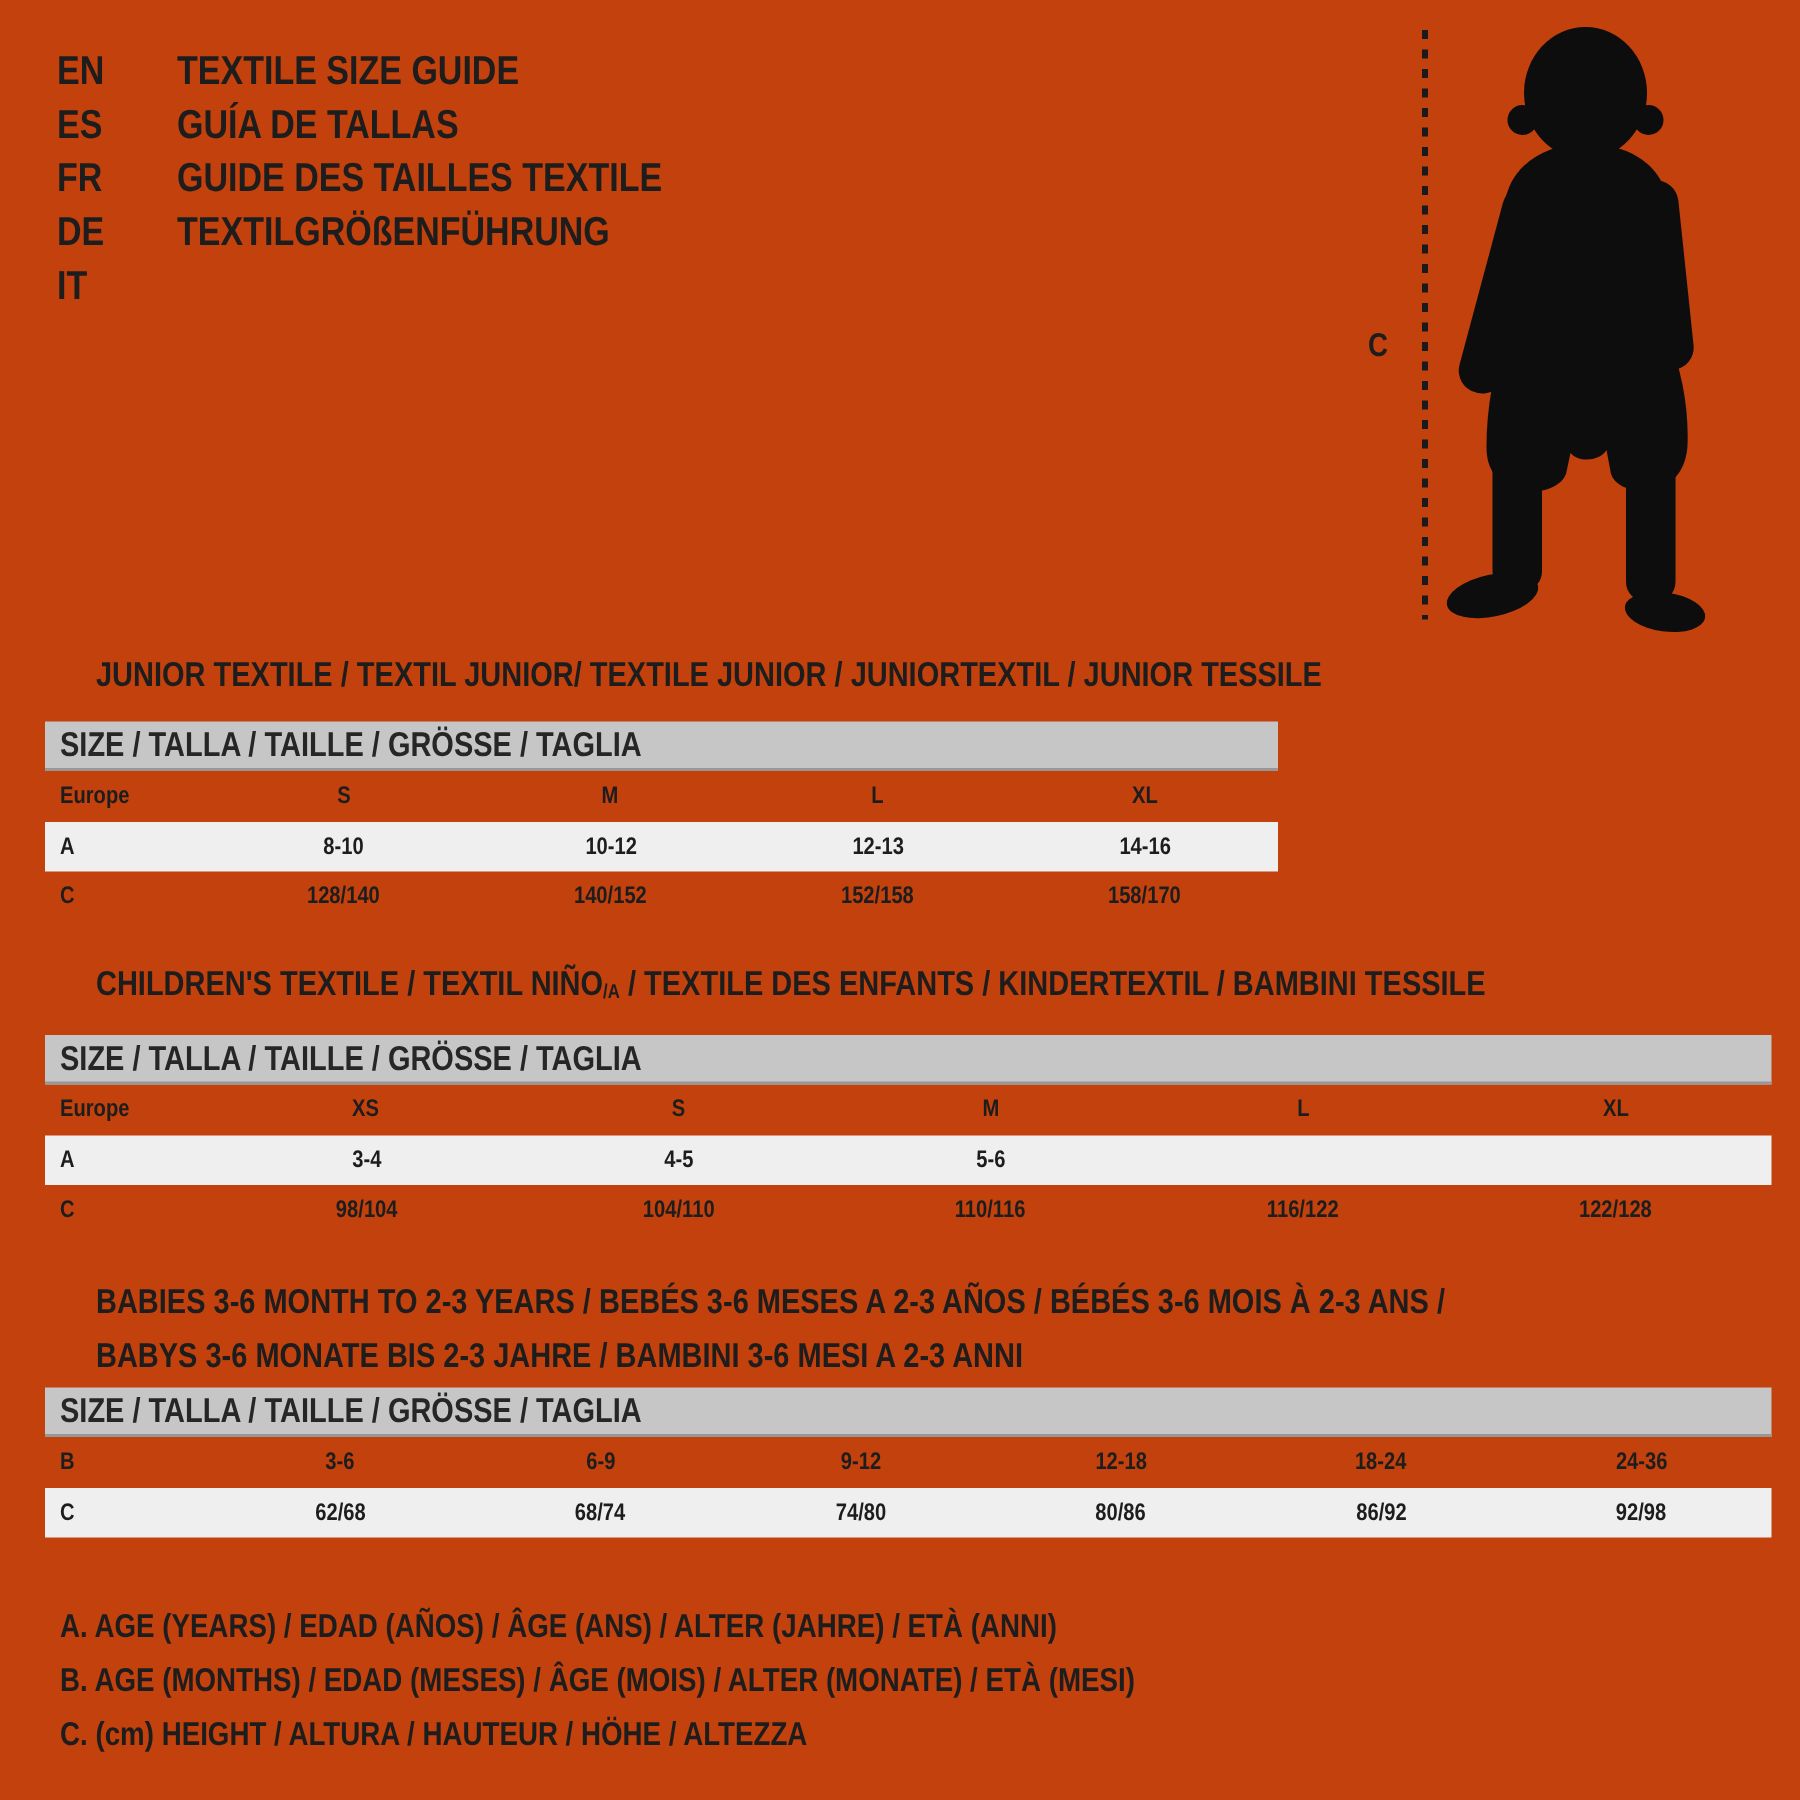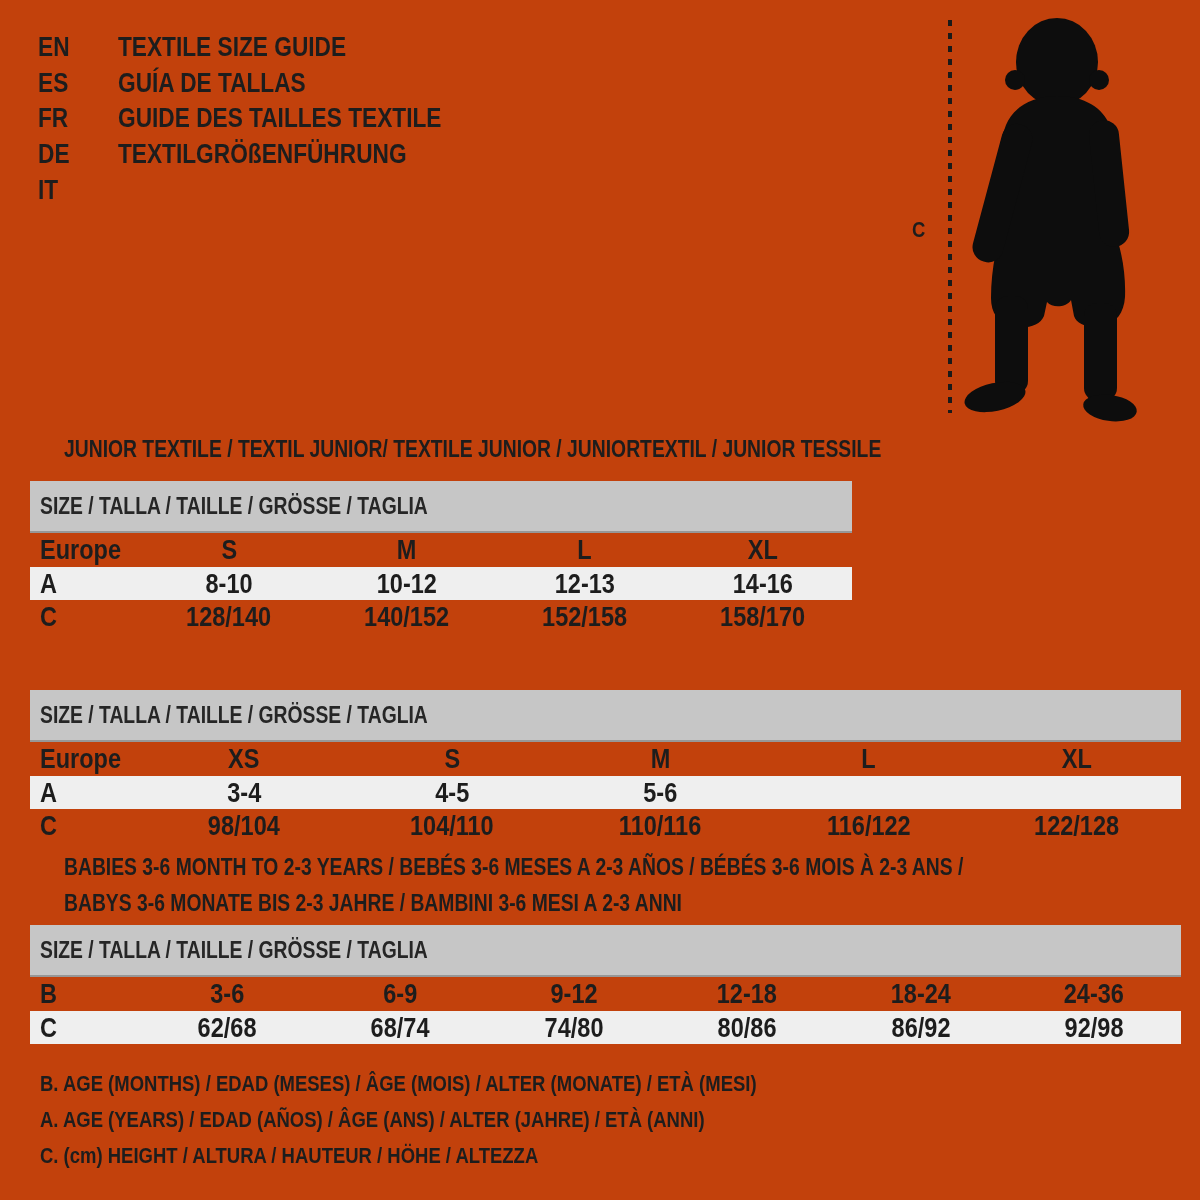--- a/index.html
+++ b/index.html
@@ -23,27 +23,27 @@
   .c-label { position:absolute; left:912px; top:216px; font-size:22px; line-height:28px; }
 
   
   .heading { position:absolute; left:40px; font-size:23px; line-height:28px;margin-left:24px; }
   .heading.multiline { line-height:36px; }
   .sub { font-size:0.58em; position:relative; top:0.18em; }
 
   
   .sg-table { position:absolute; left:30px; }
   .band {
-    height:52px; background:#c6c6c6; border-bottom:2px solid #979797;
+    height:33px; background:#c6c6c6; border-bottom:2px solid #979797;
     box-sizing:border-box; display:flex; align-items:center;
     padding-left:10px; font-size:23px; color:#262626;
   }
   .trow {
     display:grid; grid-template-columns:110px repeat(var(--n),1fr);
-    align-items:center; height:33px; font-size:28px;
+    align-items:center; height:33px; font-size:16px;
   }
   .trow .lbl { padding-left:10px; text-align:left; }
   .trow .cell { text-align:center; }
   .alt { background:#efefef; }
 
   
   .legend { position:absolute; left:40px; top:1066px; font-size:22px; }
   .legend-line { height:36px; display:flex; align-items:center; }
 </style>
 </head>
@@ -113,20 +113,23 @@
     </div>
     <div class="trow">
       <span class="lbl"><span class="cond">C</span></span>
       <span class="cell"><span class="cond">128/140</span></span>
       <span class="cell"><span class="cond">140/152</span></span>
       <span class="cell"><span class="cond">152/158</span></span>
       <span class="cell"><span class="cond">158/170</span></span>
     </div>
   </div>
 
+  <div class="heading" style="top:641px">
+    <span class="cond"><span>CHILDREN'S TEXTILE / TEXTIL NIÑO</span><span class="sub">/A</span><span> / TEXTILE DES ENFANTS / KINDERTEXTIL / BAMBINI TESSILE</span></span>
+  </div>
   <div class="sg-table" style="top:690px; width:1151px; --n:5">
     <div class="band">
       <span class="cond">SIZE / TALLA / TAILLE / GRÖSSE / TAGLIA</span>
     </div>
     <div class="trow" style="height:34px">
       <span class="lbl"><span class="cond">Europe</span></span>
       <span class="cell"><span class="cond">XS</span></span>
       <span class="cell"><span class="cond">S</span></span>
       <span class="cell"><span class="cond">M</span></span>
       <span class="cell"><span class="cond">L</span></span>
@@ -171,23 +174,23 @@
       <span class="cell"><span class="cond">68/74</span></span>
       <span class="cell"><span class="cond">74/80</span></span>
       <span class="cell"><span class="cond">80/86</span></span>
       <span class="cell"><span class="cond">86/92</span></span>
       <span class="cell"><span class="cond">92/98</span></span>
     </div>
   </div>
 
   <div class="legend">
     <div class="legend-line">
-        <span class="cond">B. AGE (MONTHS) / EDAD (MESES) / ÂGE (MOIS) / ALTER (MONATE) / ETÀ (MESI)</span>
+        <span class="cond">A. AGE (YEARS) / EDAD (AÑOS) / ÂGE (ANS) / ALTER (JAHRE) / ETÀ (ANNI)</span>
       </div>
     <div class="legend-line">
-        <span class="cond">A. AGE (YEARS) / EDAD (AÑOS) / ÂGE (ANS) / ALTER (JAHRE) / ETÀ (ANNI)</span>
+        <span class="cond">B. AGE (MONTHS) / EDAD (MESES) / ÂGE (MOIS) / ALTER (MONATE) / ETÀ (MESI)</span>
       </div>
     <div class="legend-line">
         <span class="cond">C. (cm) HEIGHT / ALTURA / HAUTEUR / HÖHE / ALTEZZA</span>
       </div>
   </div>
 
 </div>
 
 </body></html>

